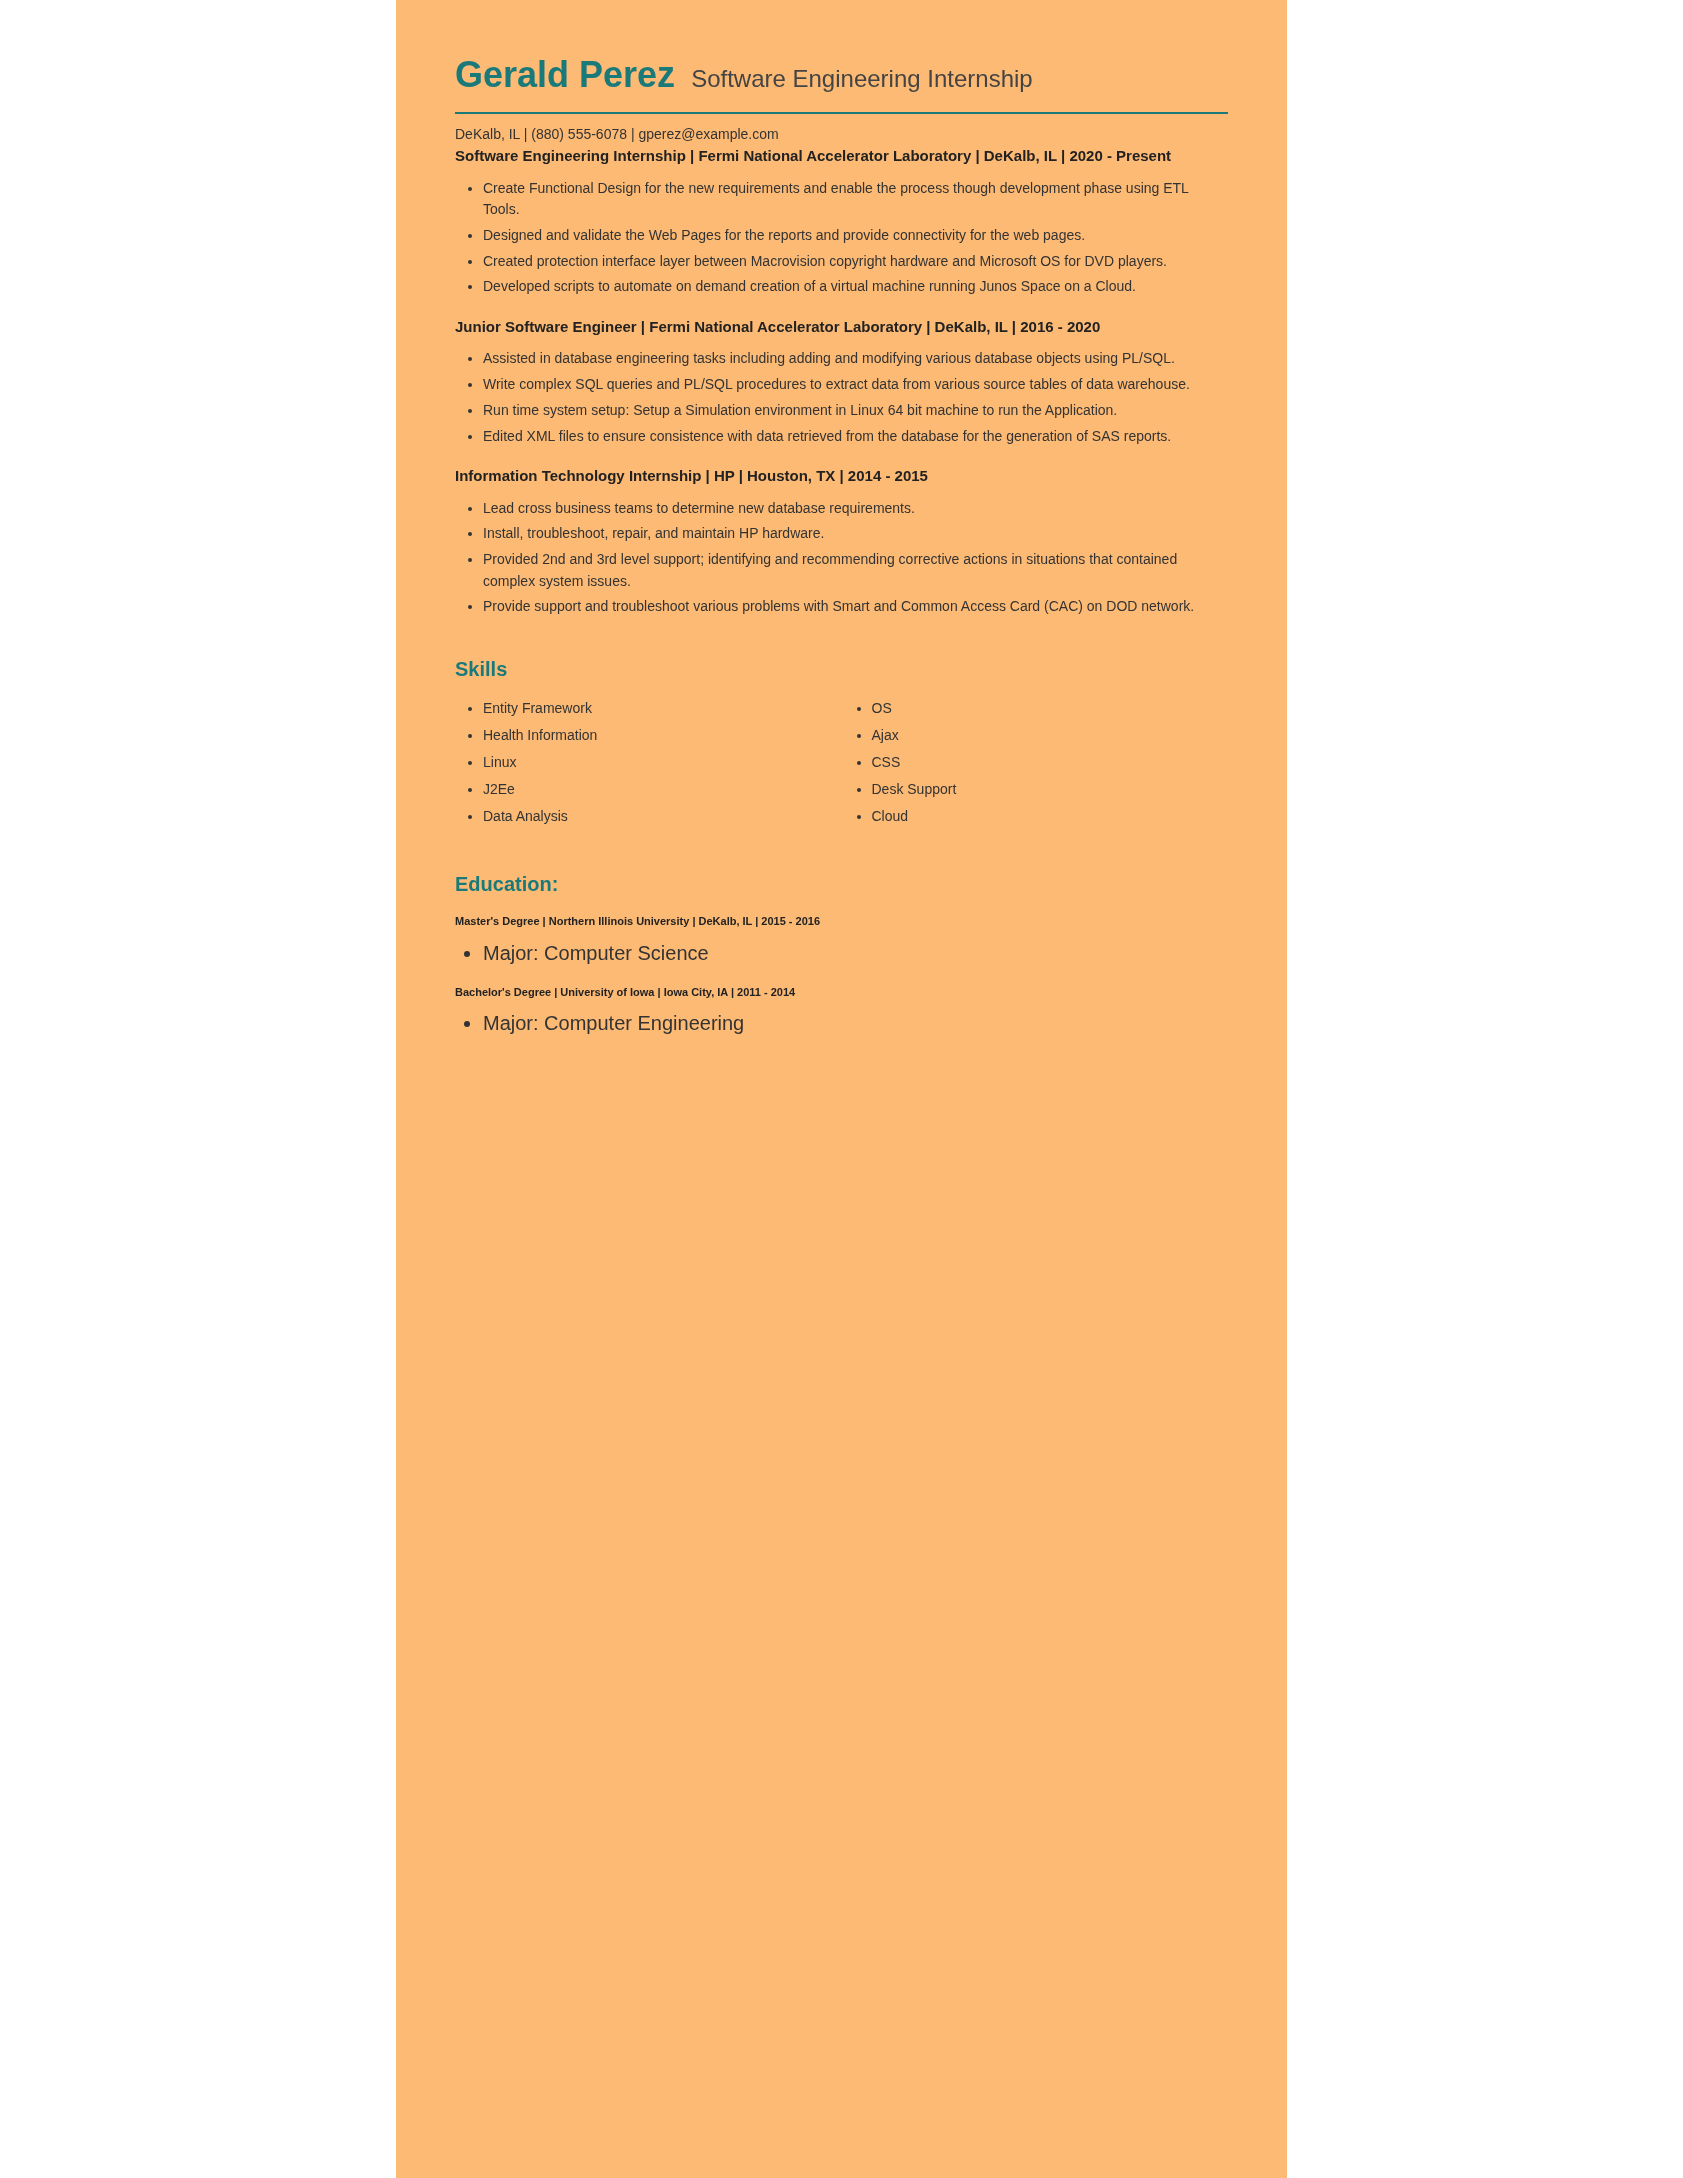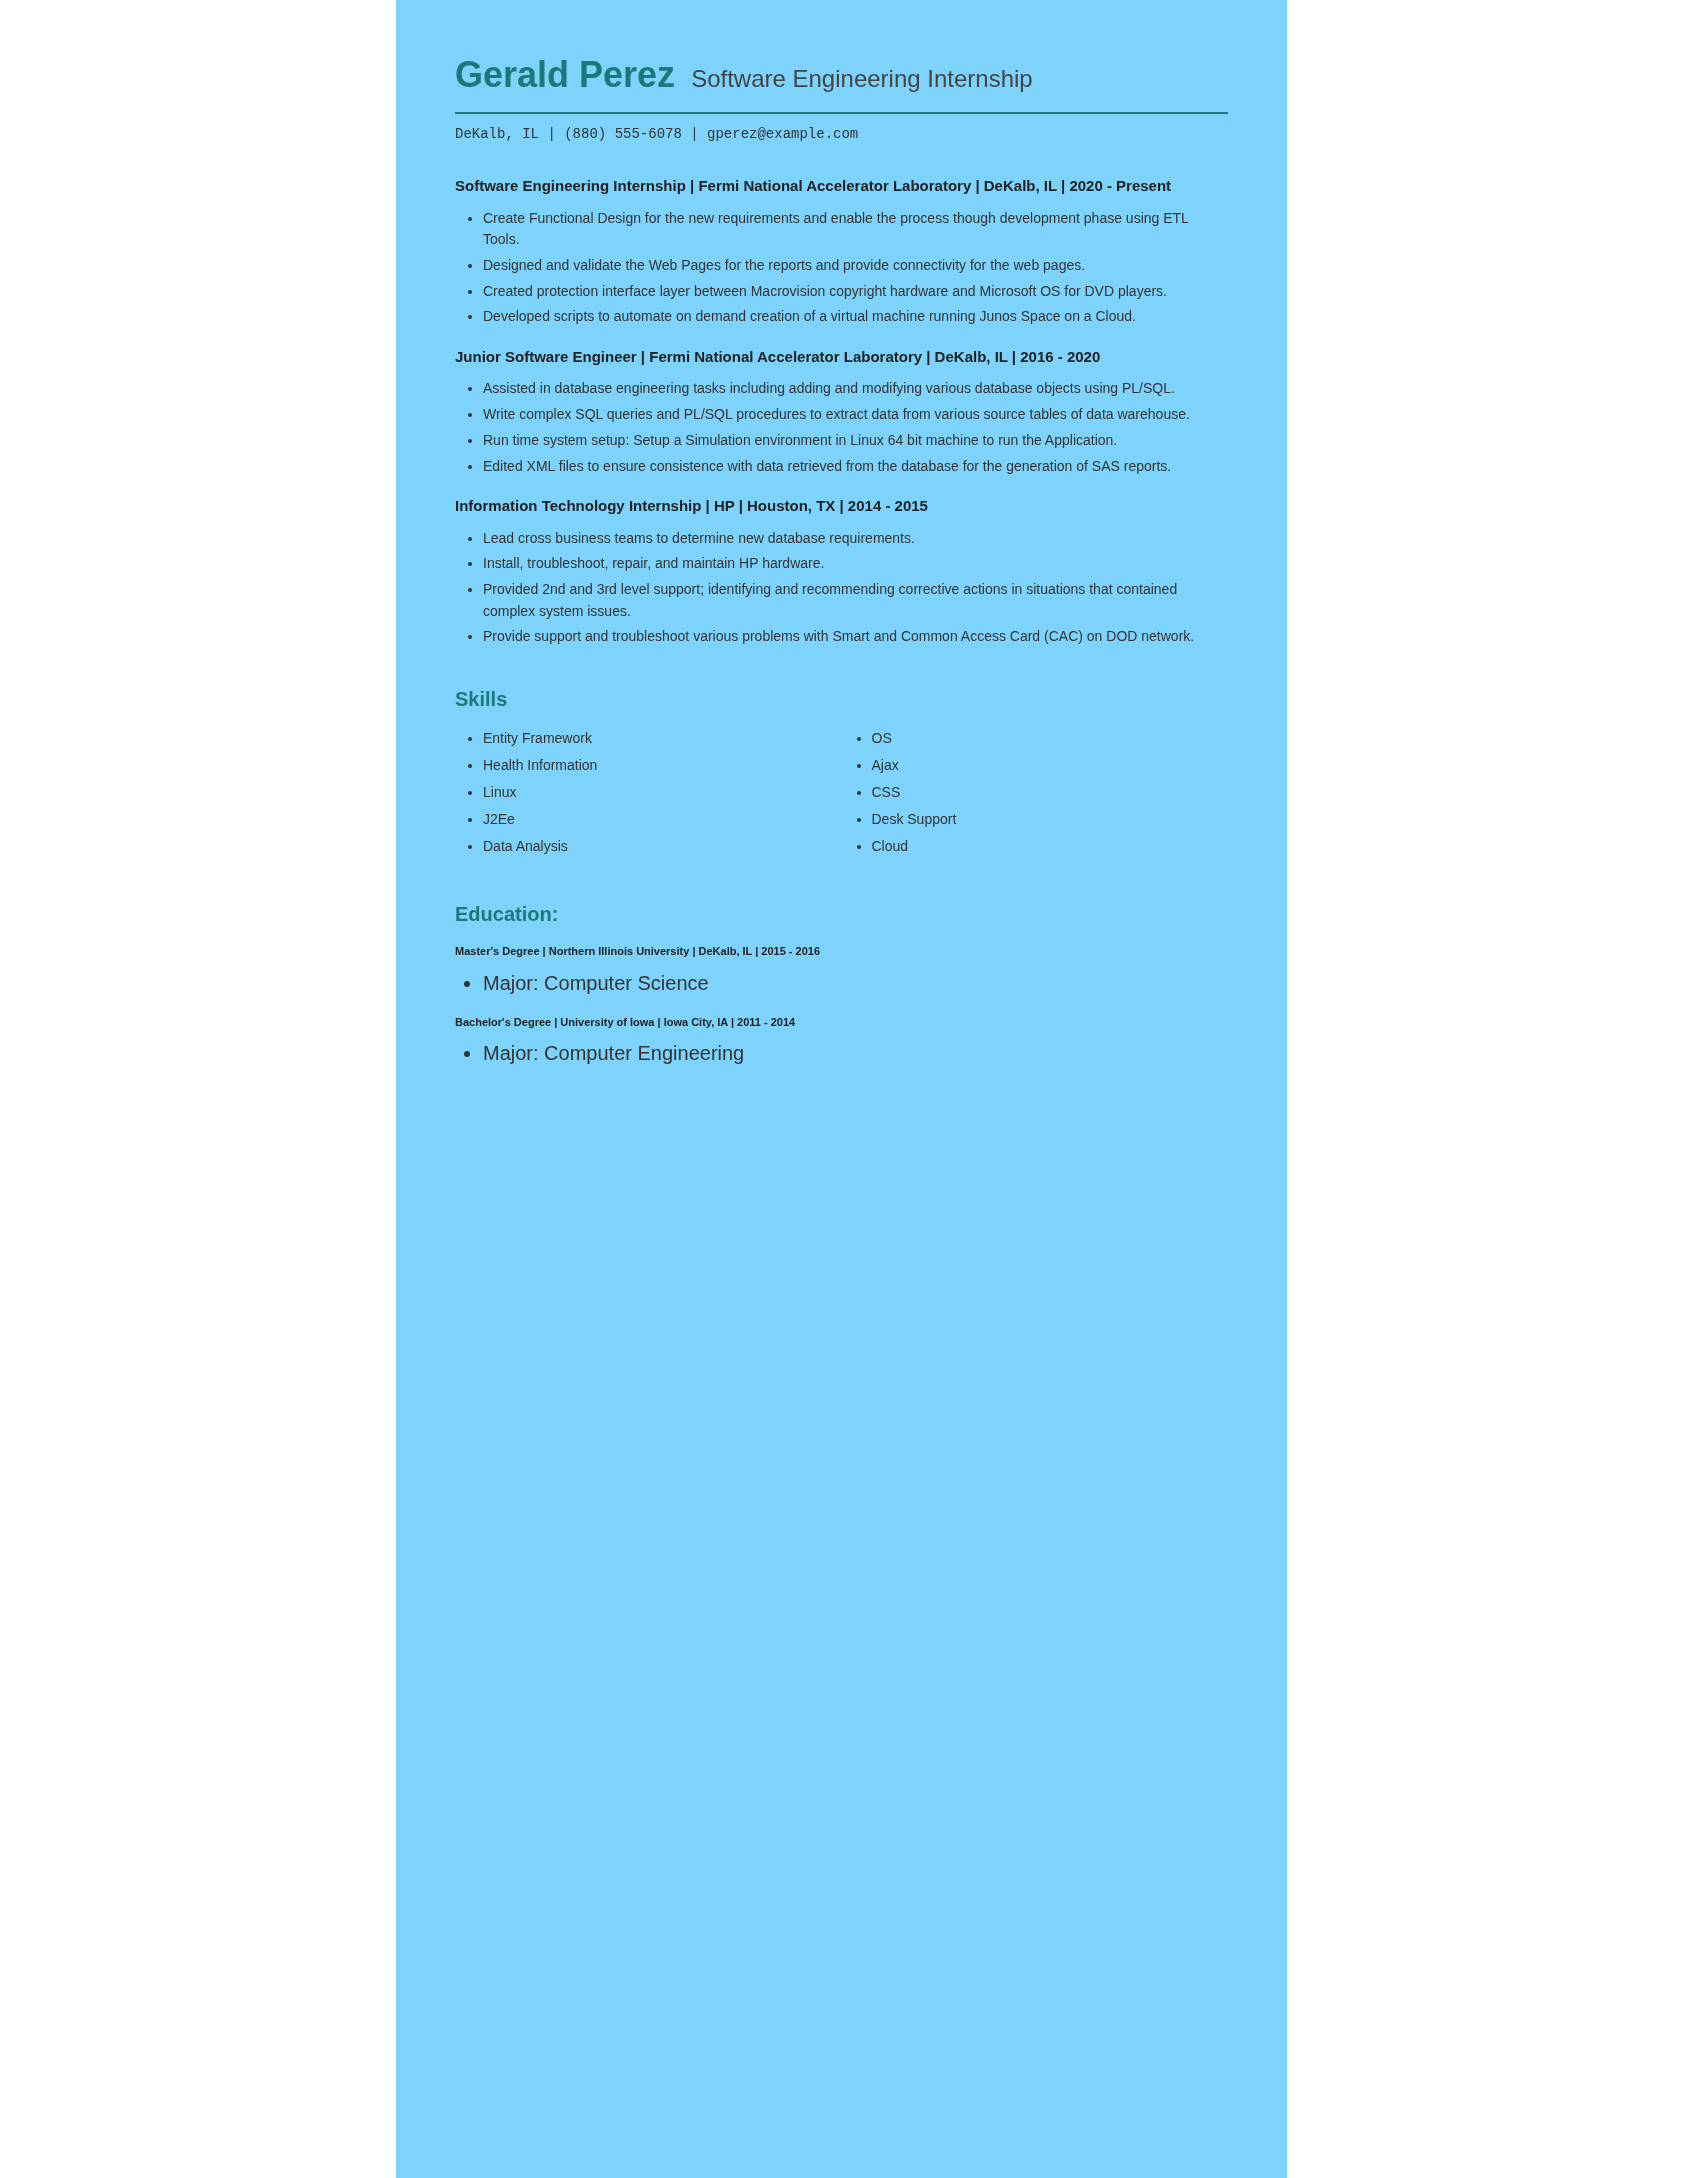--- a/index.html
+++ b/index.html
@@ -13,21 +13,21 @@
       background: #fff;
       color: #222;
       font-size: 15px;
       line-height: 1.5;
     }
 
     .resume-container {
       max-width: 891px;
       margin: 0 auto;
       padding: 48px 59px 59px 59px;
-      background: #7dd3fc;
+      background: #fdba74;
       min-height: 2178px;
     }
 
     .header-name-row {
       display: flex;
       align-items: baseline;
       gap: 16px;
       margin-bottom: 10px;
     }
 
@@ -45,22 +45,20 @@
 
     .header-divider {
       border: none;
       border-top: 2px solid #1a7a7a;
       margin-bottom: 10px;
     }
 
     .header-contact {
       font-size: 14px;
       color: #333;
-      margin-bottom: 30px;
-      font-family: Liberation Mono, monospace;
     }
 
     .section-title {
       font-size: 20px;
       font-weight: bold;
       color: #1a7a7a;
       margin-bottom: 14px;
       margin-top: 36px;
     }
 

